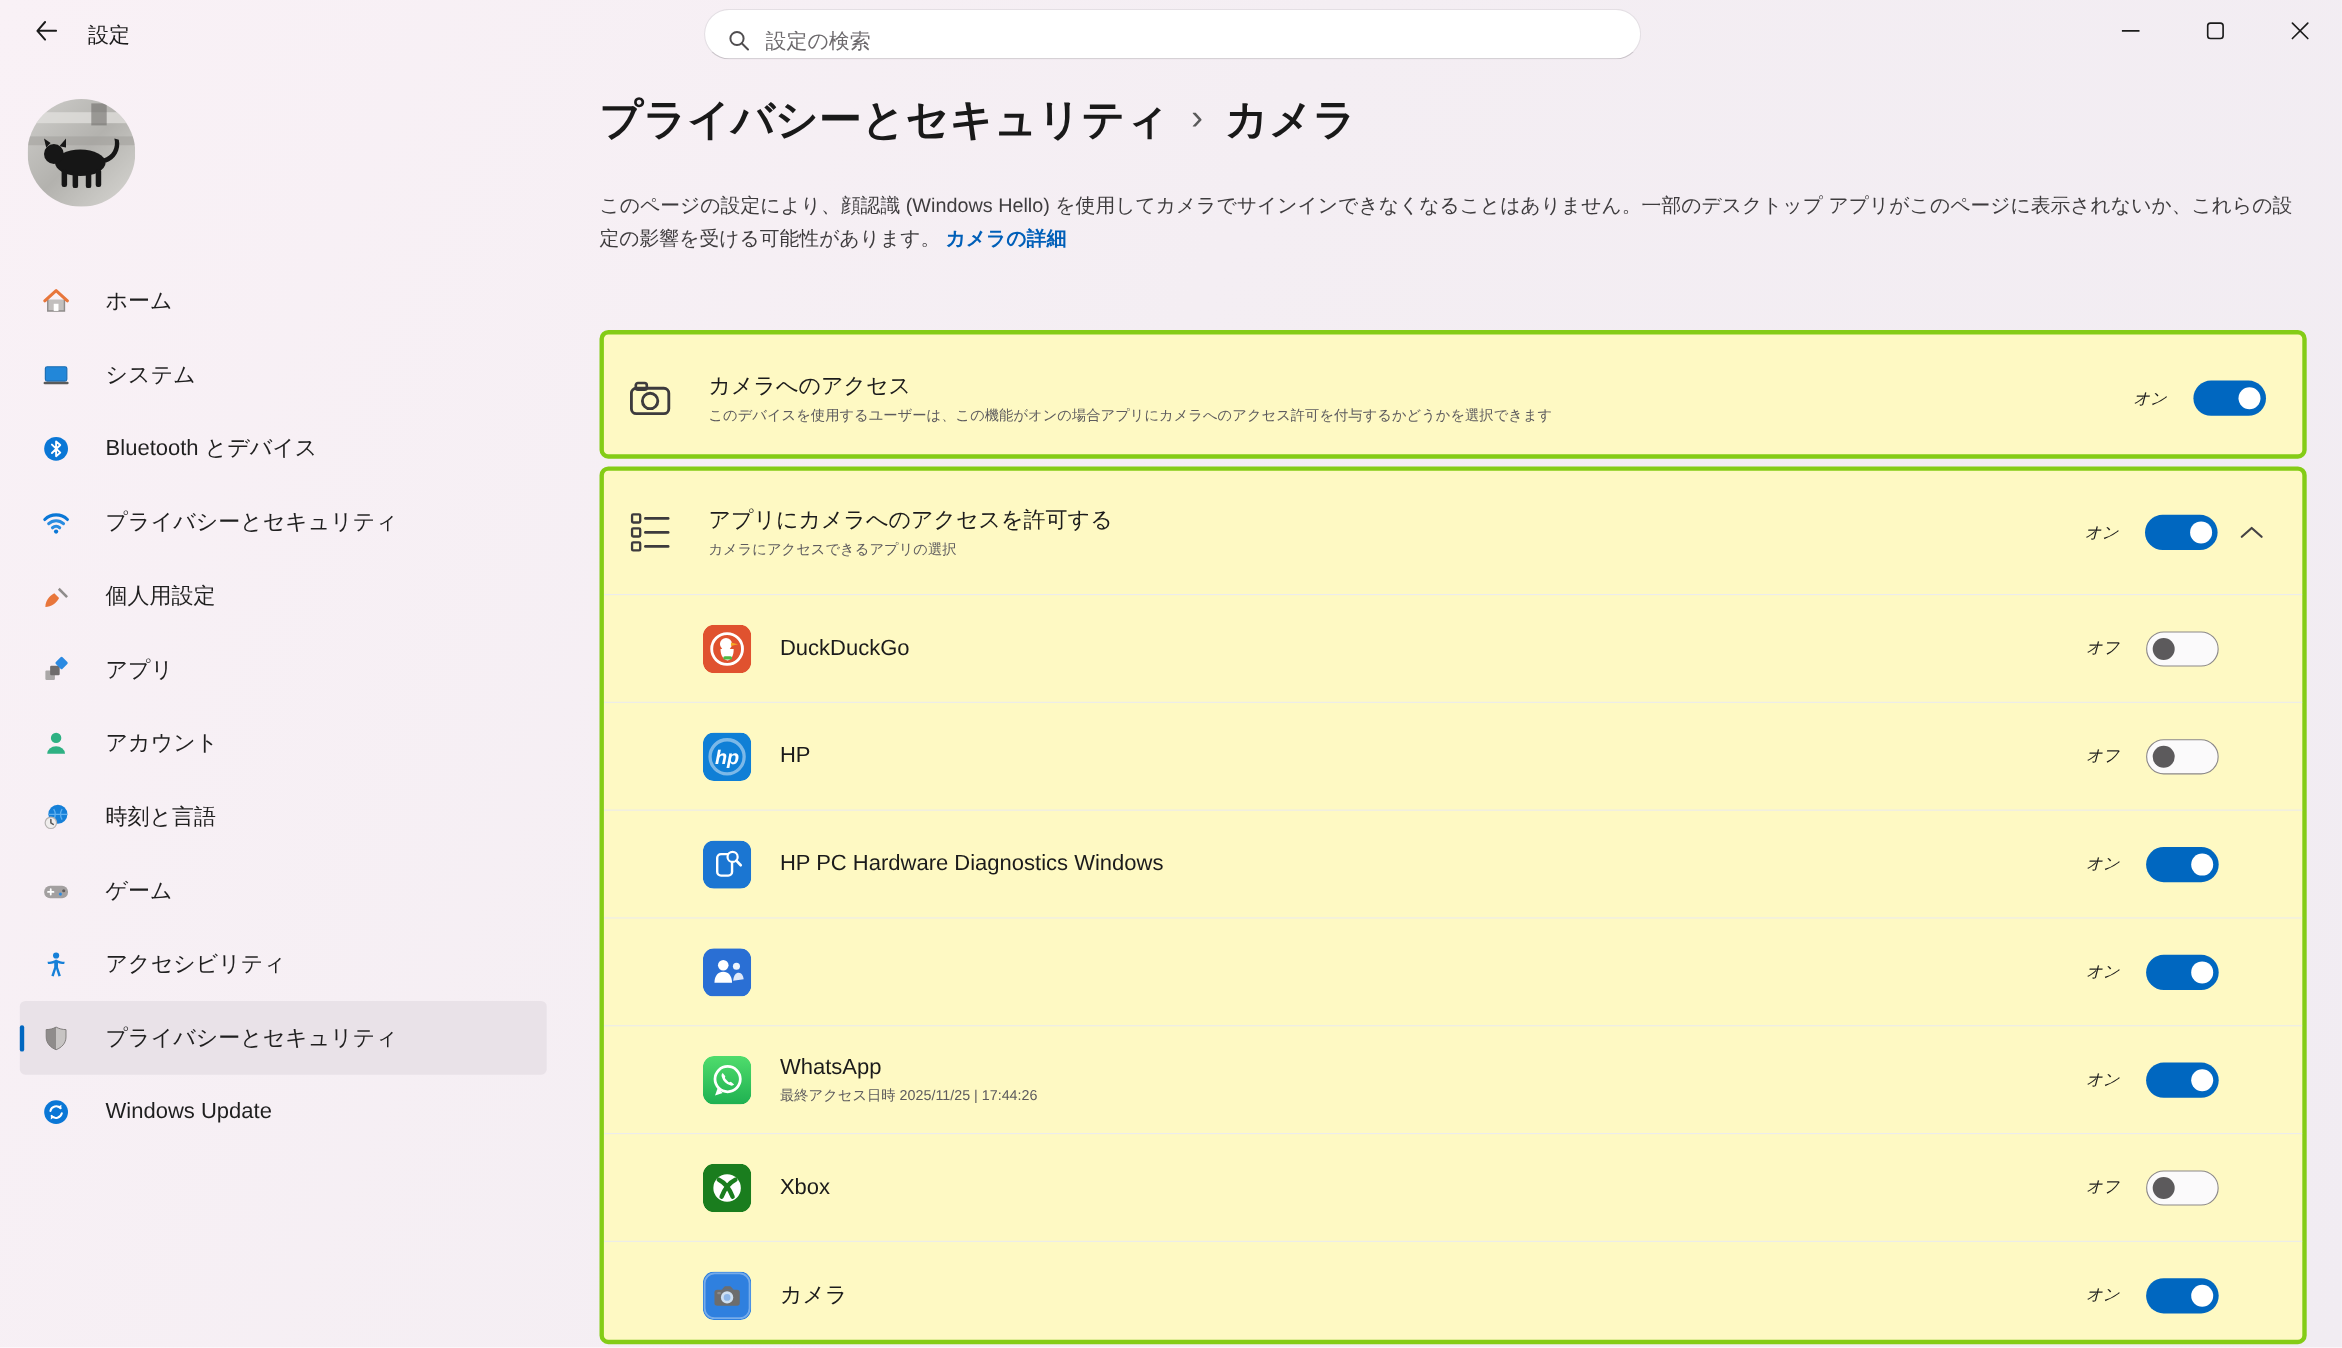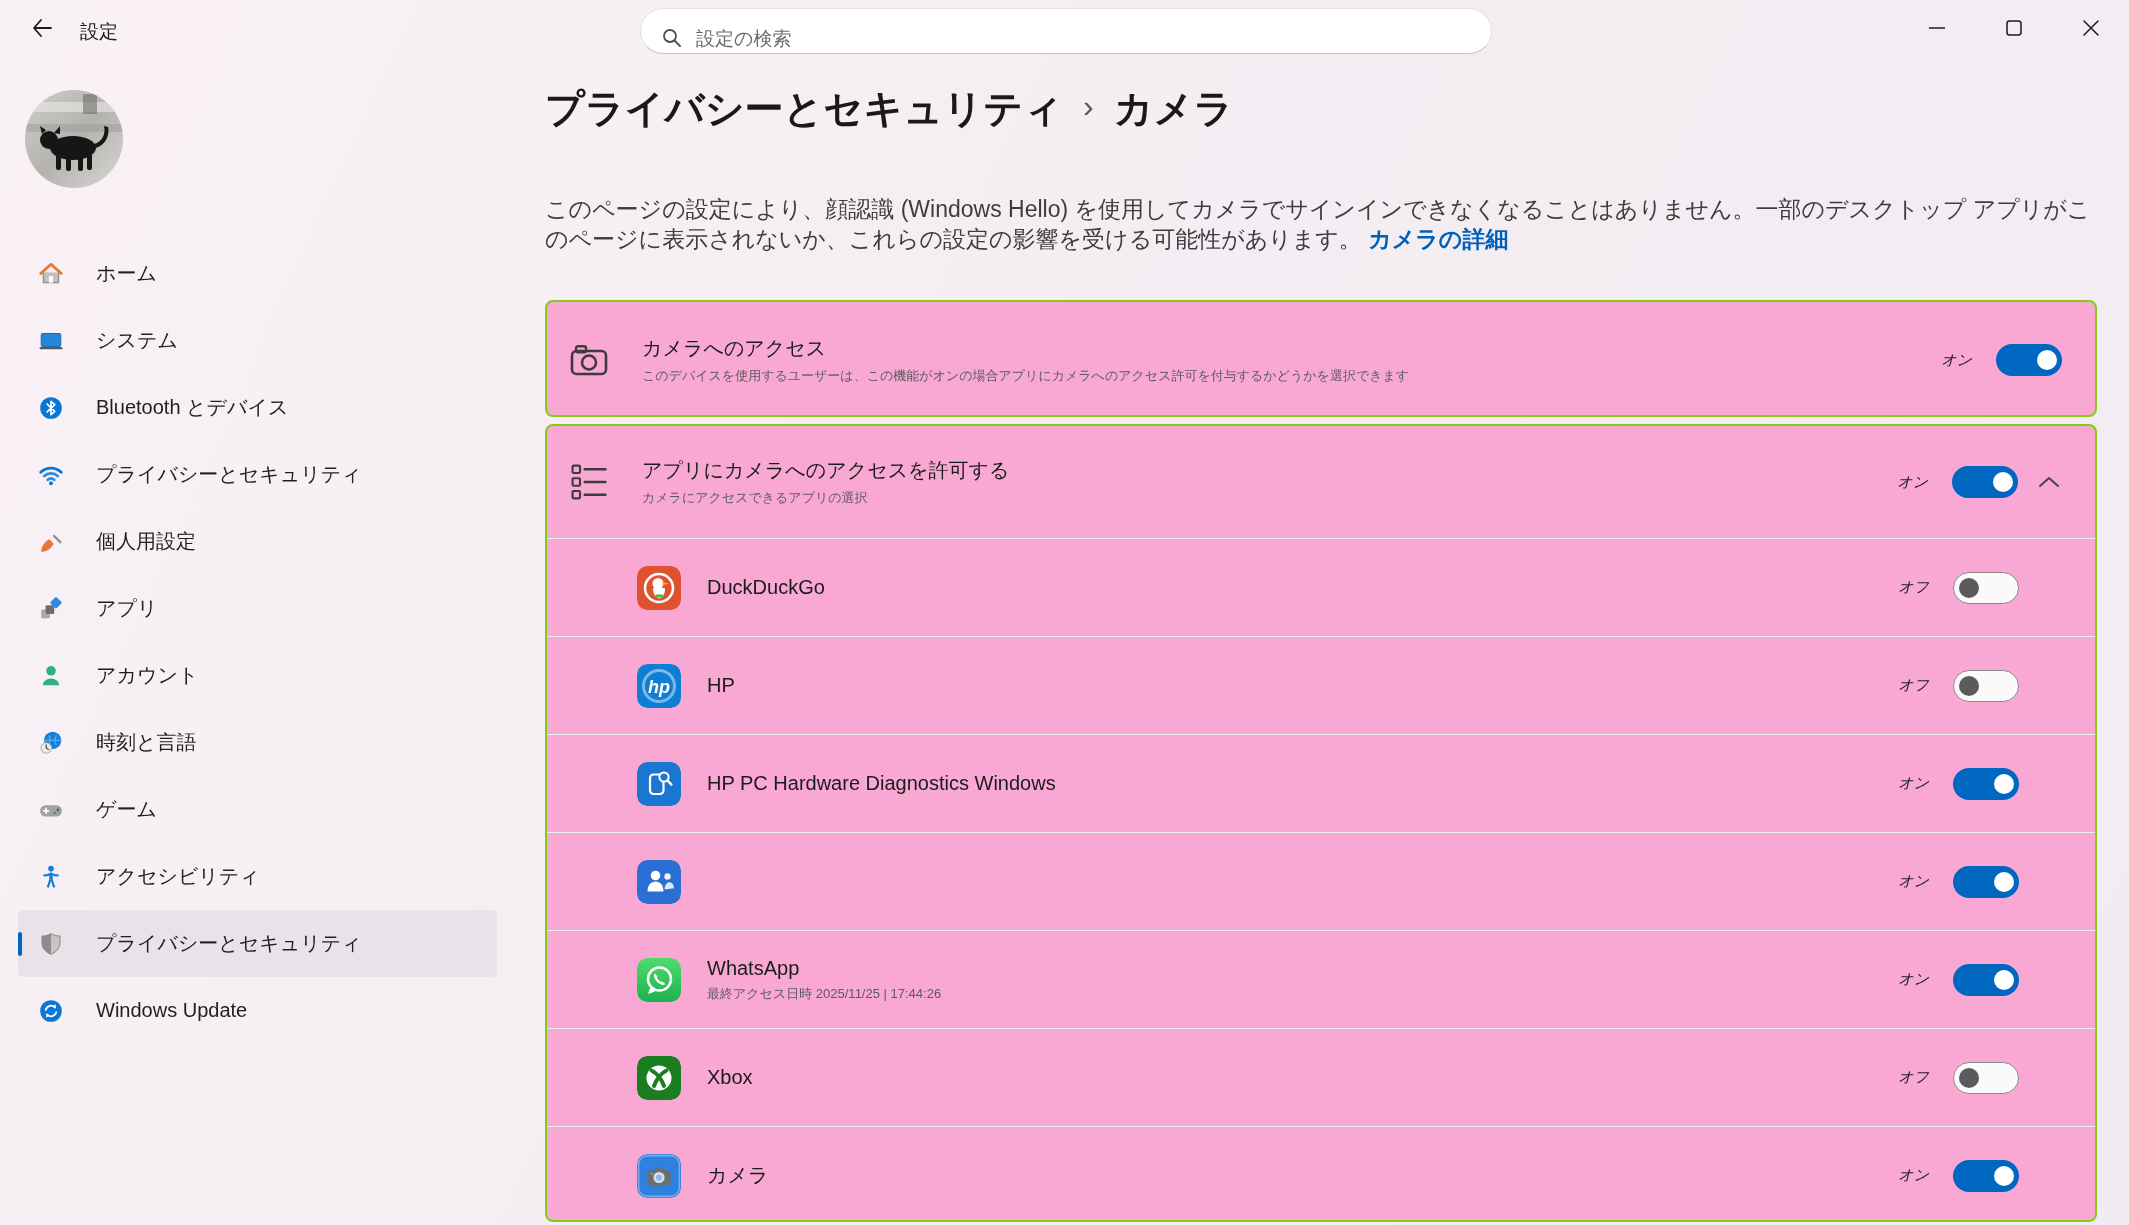--- a/index.html
+++ b/index.html
@@ -37,25 +37,25 @@
   .nav-item.selected { background:#e9e2e8; }
   .nav-item.selected::before { content:""; position:absolute; left:0; top:50%; transform:translateY(-50%);
     width:4px; height:24px; border-radius:2px; background:#0067c0; }
 
   
   .main { position:absolute; left:545px; top:60px; width:1552px; bottom:0; }
   .page-title { position:absolute; top:22px; left:0; font-size:39px; font-weight:600; color:#191919;
     display:flex; align-items:center; gap:20px; white-space:nowrap; }
   .crumb-parent { cursor:pointer; }
   .crumb-sep { font-size:32px; font-weight:400; color:#5a5a5a; padding-bottom:6px; }
-  .page-desc { position:absolute; top:134px; left:0; width:1556px; font-size:23px; line-height:30px; color:#3e3c3e; }
+  .page-desc { position:absolute; top:112px; left:0; width:1556px; font-size:18px; line-height:30px; color:#3e3c3e; }
   .detail-link { color:#005fb8; font-weight:bold; cursor:pointer; }
 
-  .card { position:absolute; left:0; width:1552px; background:#f9a8d4;
-    border:2px solid #84cc16; border-radius:8px; }
+  .card { position:absolute; left:0; width:1552px; background:#fef9c3;
+    border:4px solid #84cc16; border-radius:8px; }
   .card1 { top:240px; height:117px; }
   .card2 { top:364px; height:798px; overflow:hidden; }
 
   .row { display:flex; align-items:center; }
   .hdr-row { height:116px; padding:0 33px 0 23px; }
   .card2 .hdr-row { height:112px; }
   .hdr-icon { width:38px; flex:0 0 38px; display:flex; align-items:center; justify-content:center; }
   .hdr-text { margin-left:34px; min-width:0; }
   .row-title { font-size:20px; color:#1b1b1b; }
   .row-sub { font-size:13px; color:#5d5b5e; margin-top:5px; }

